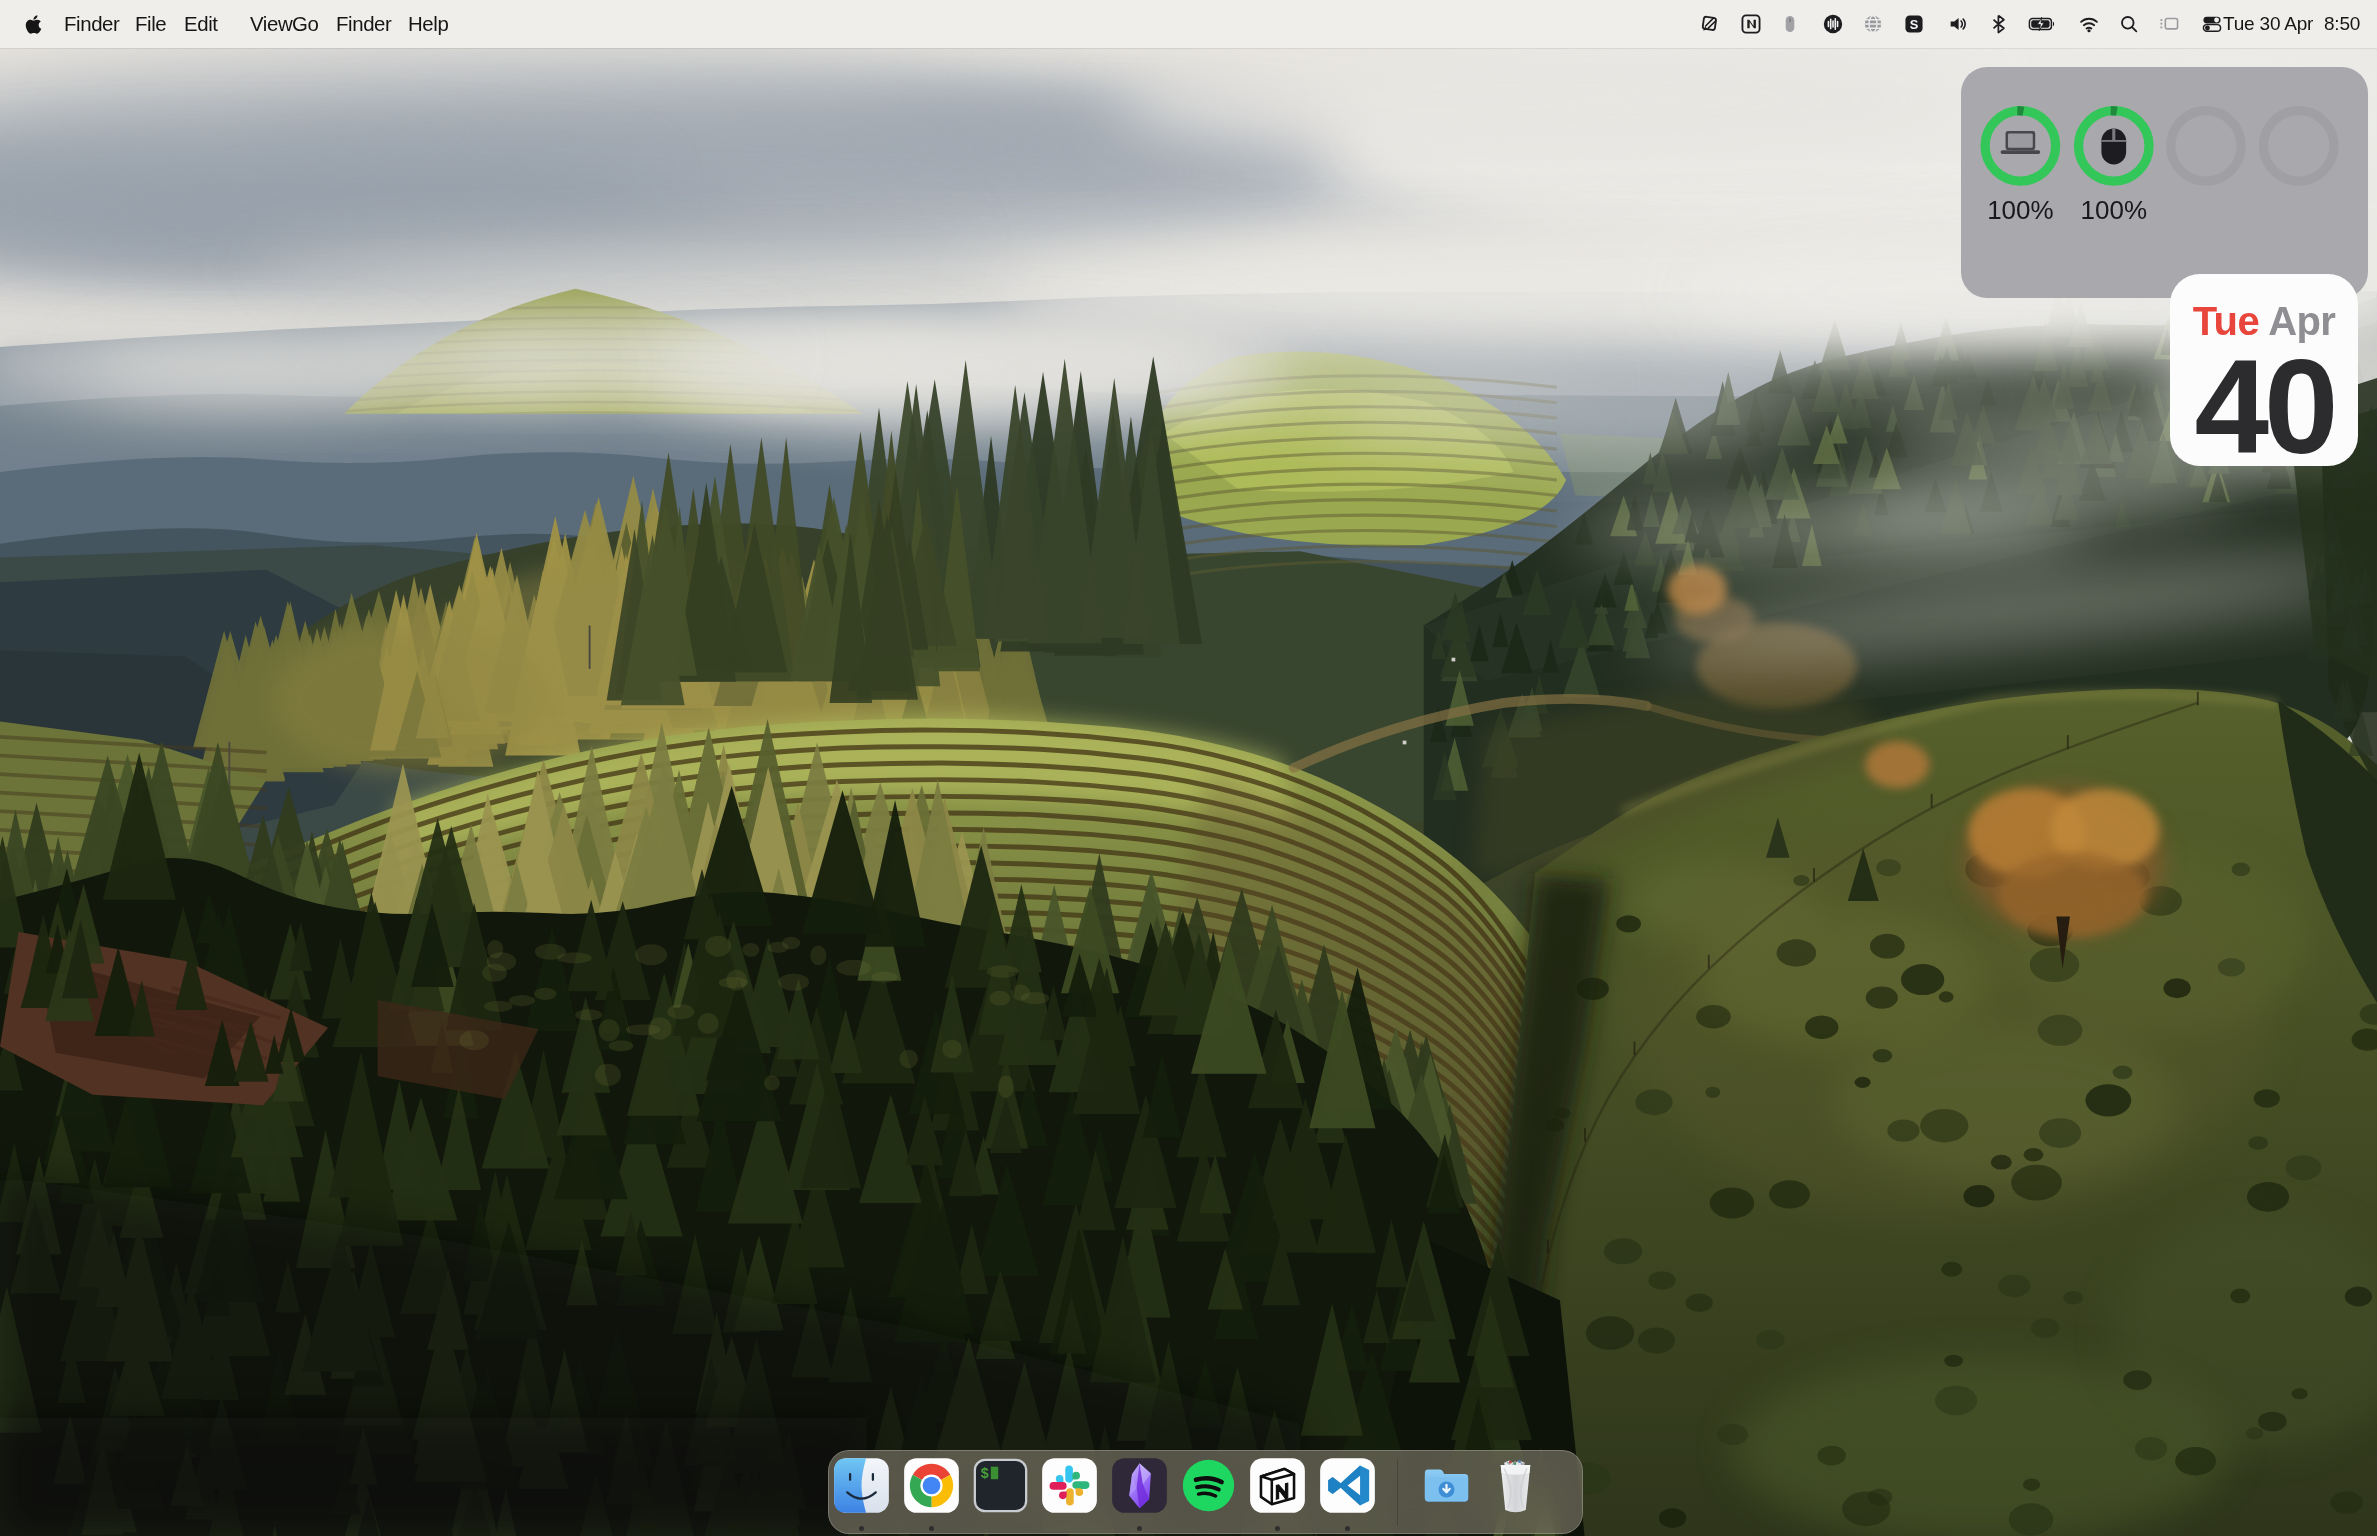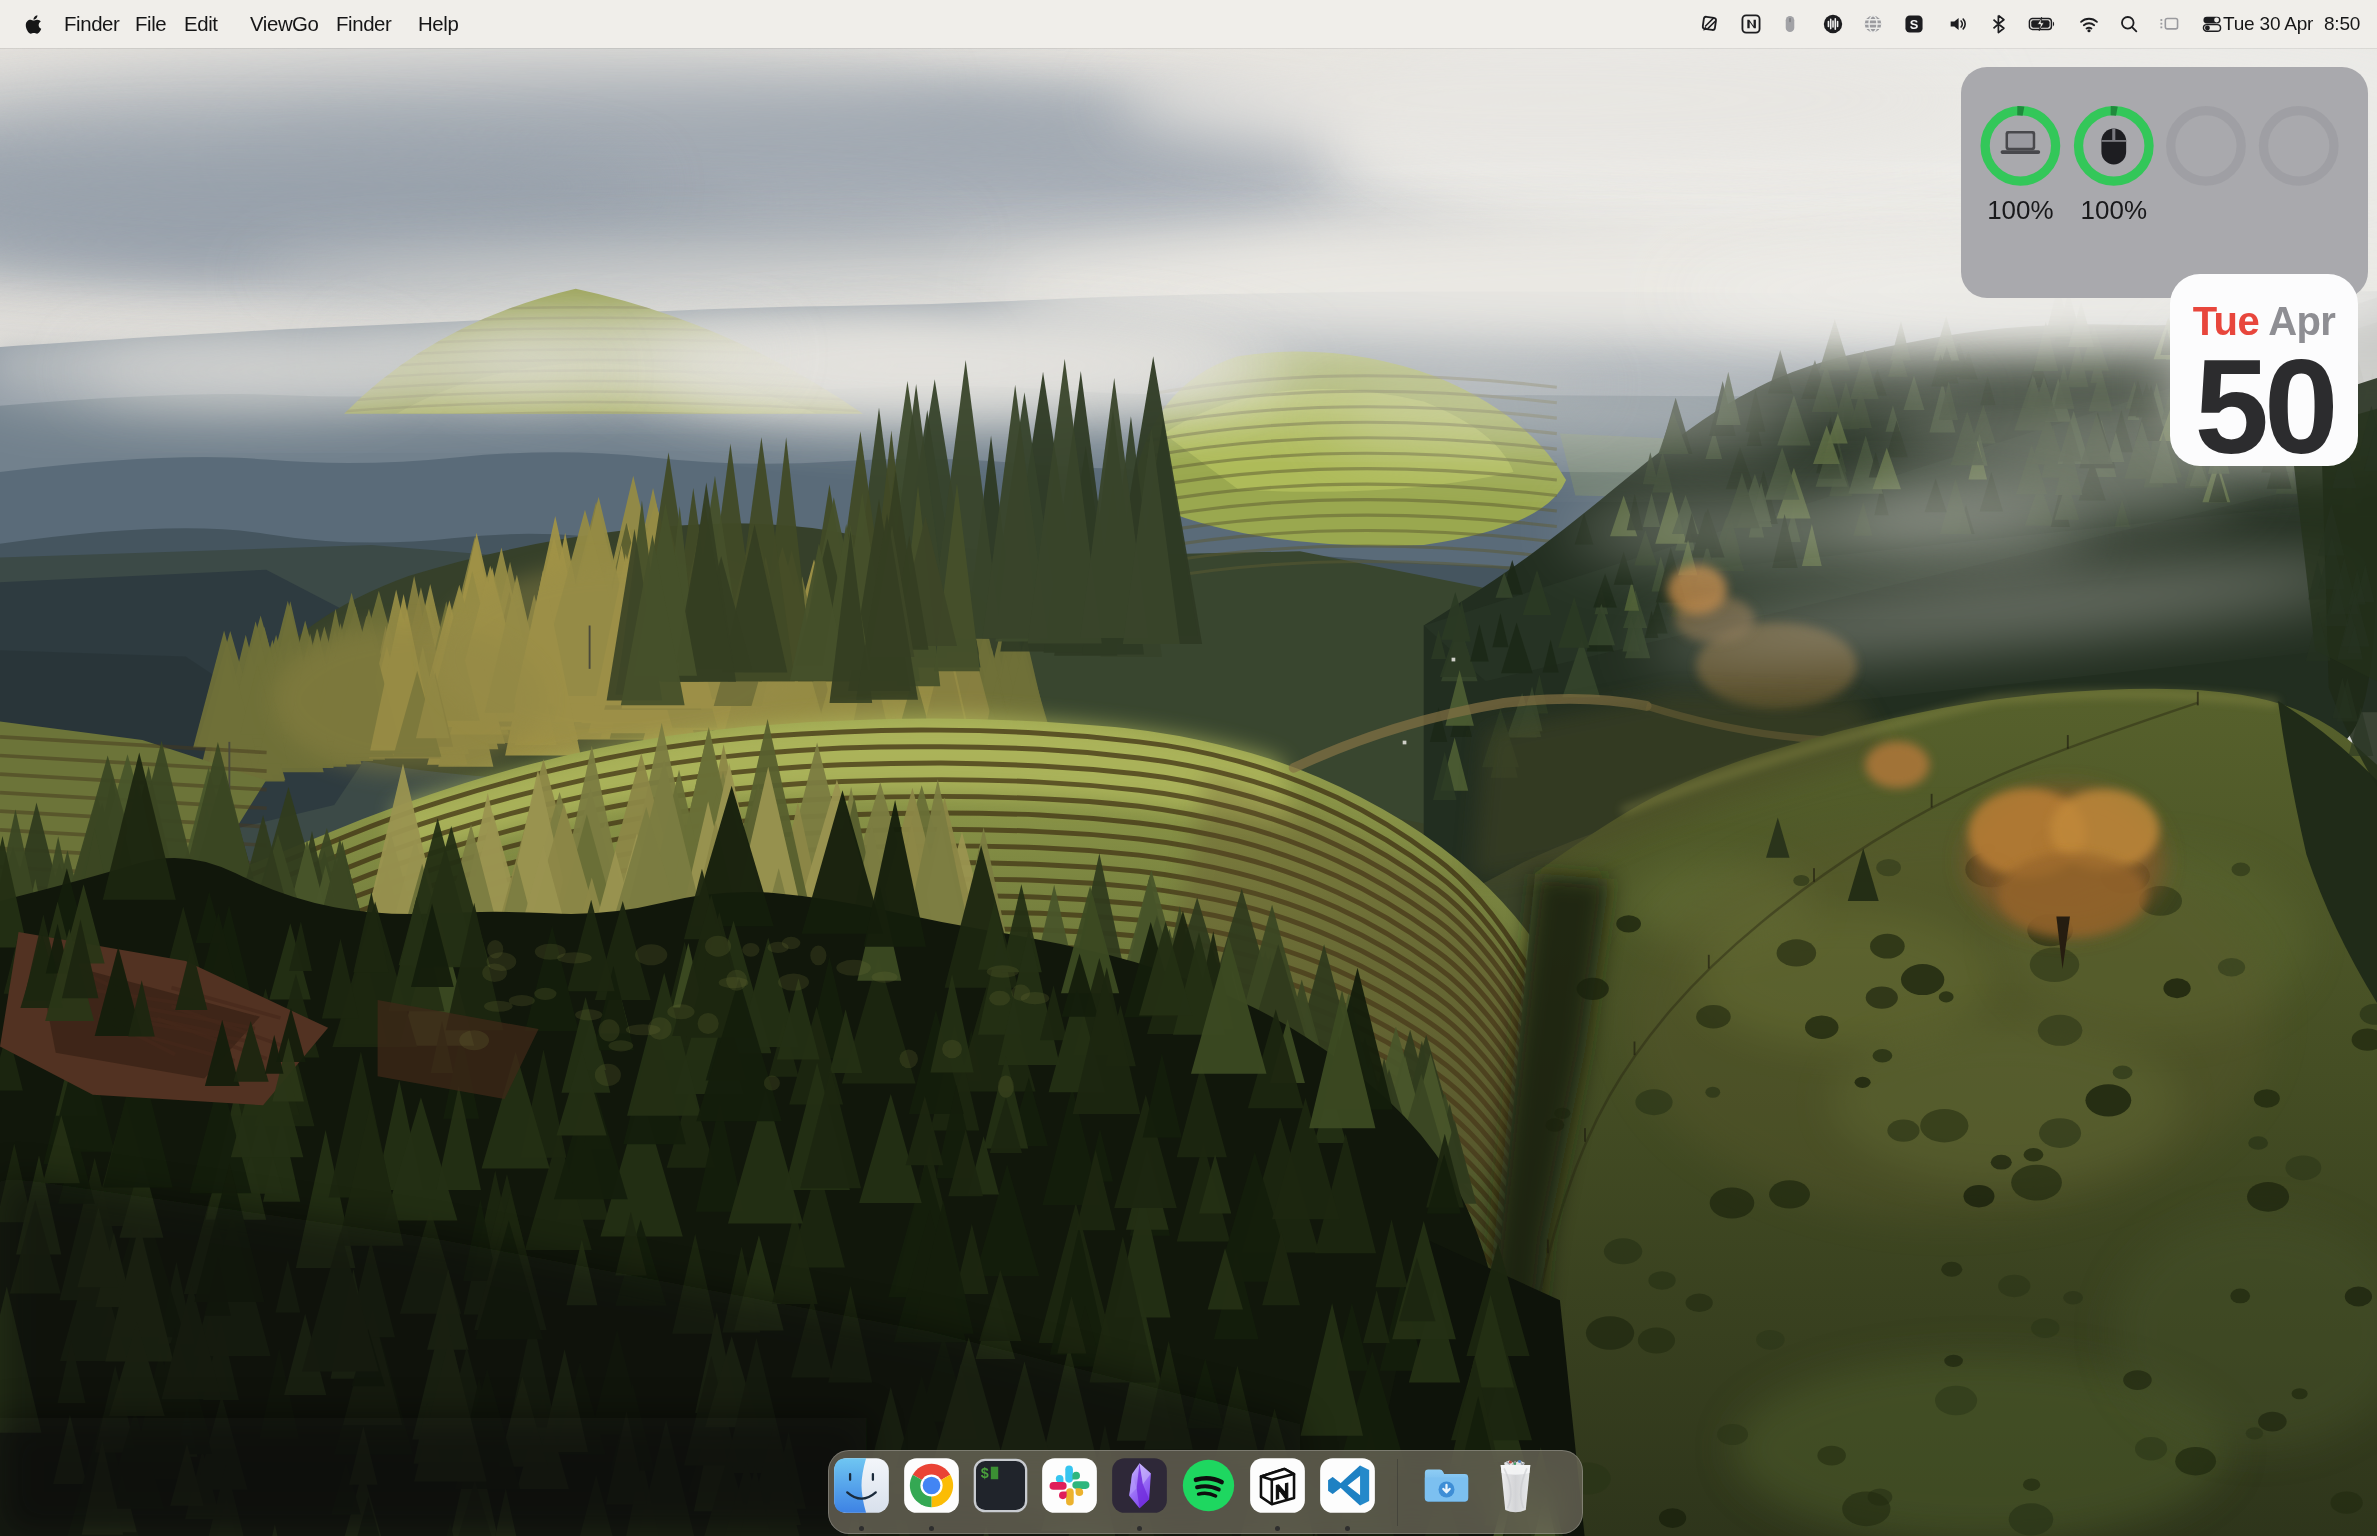--- a/index.html
+++ b/index.html
@@ -1431,21 +1431,21 @@
 <div id="menubar">
 <svg id="applelogo" viewBox="0 0 376.4 512" width="16.7" height="21">
       <path fill="#161617" d="M318.7 268.7c-.2-36.7 16.4-64.4 50-84.8-18.8-26.9-47.2-41.7-84.7-44.6-35.5-2.9-74.3 20.7-88.5 20.7-15 0-49.4-19.7-76.4-19.7C63.3 141.2 4 184.8 4 273.5q0 39.3 14.4 81.2c12.8 36.7 59 126.7 107.2 125.2 25.2-.6 43-17.9 75.8-17.9 31.8 0 48.3 17.9 76.4 17.9 48.6-.7 90.4-82.5 102.6-119.3-65.2-30.7-61.7-90-61.7-91.9zm-56.6-164.2c27.3-32.4 24.8-61.9 24-72.5-24.1 1.4-52 16.4-67.9 34.9-17.5 19.8-27.8 44.3-25.6 71.9 26.1 2 49.9-11.4 69.5-34.3z"></path>
     </svg>
 <span class="mi b" style="left:64px">Finder</span>
 <span class="mi" style="left:135px">File</span>
 <span class="mi" style="left:184px">Edit</span>
 <span class="mi" style="left:250px">View</span>
 <span class="mi" style="left:292px">Go</span>
 <span class="mi" style="left:336px">Finder</span>
-<span class="mi" style="left:418px">Help</span>
+<span class="mi" style="left:408px">Help</span>
 <div class="mic" style="left:1699px;width:22px;height:22px"><svg viewBox="0 0 36 36">
         <g fill="none" stroke="#1d1d20" stroke-width="3">
           <rect x="7" y="7" width="20" height="20" rx="4" transform="rotate(8 17 17)"></rect>
           <path d="M10 22 L24 8 M14 26 L27 13" stroke-width="2.5"></path>
         </g>
         <path d="M7 29 l7 -3 -4 -4 z" fill="#1d1d20"></path>
       </svg></div>
 <div class="mic" style="left:1740px;width:22px;height:22px"><svg viewBox="0 0 36 36">
         <rect x="4" y="4" width="28" height="28" rx="6" fill="none" stroke="#1d1d20" stroke-width="3"></rect>
         <path d="M12 25 V11 h3.2 l7 10.2 V11 H26 v14 h-3.2 l-7-10.2 V25 Z" fill="#1d1d20"></path>
@@ -1535,21 +1535,21 @@
         <rect x="227" y="99" width="40" height="58" rx="20"></rect>
         <rect x="244.5" y="99" width="5" height="20" fill="#7a7a80"></rect>
         <path d="M227 119 h40" stroke="#7a7a80" stroke-width="3"></path>
       </g>
       <text x="96" y="246" text-anchor="middle" font-family="Liberation Sans" font-size="42" fill="#19191b">100%</text>
       <text x="247" y="246" text-anchor="middle" font-family="Liberation Sans" font-size="42" fill="#19191b">100%</text>
     </svg>
 </div>
 <div id="calw">
     <div id="caltop"><span id="tue">Tue</span> <span id="apr">Apr</span></div>
-    <div id="cal30">50</div>
+    <div id="cal30">40</div>
   </div>
 <div id="dock"></div>
 <div class="di" style="left:833px;width:57px;height:57px"><svg viewBox="0 0 100 100">
       <defs>
 <linearGradient id="fl" x1="0" y1="0" x2="0" y2="1">
           <stop offset="0" stop-color="#6fc6f2"></stop>
           <stop offset="1" stop-color="#3d82e4"></stop>
         </linearGradient>
 <linearGradient id="fr" x1="0" y1="0" x2="0" y2="1">
           <stop offset="0" stop-color="#f3f6fa"></stop>

